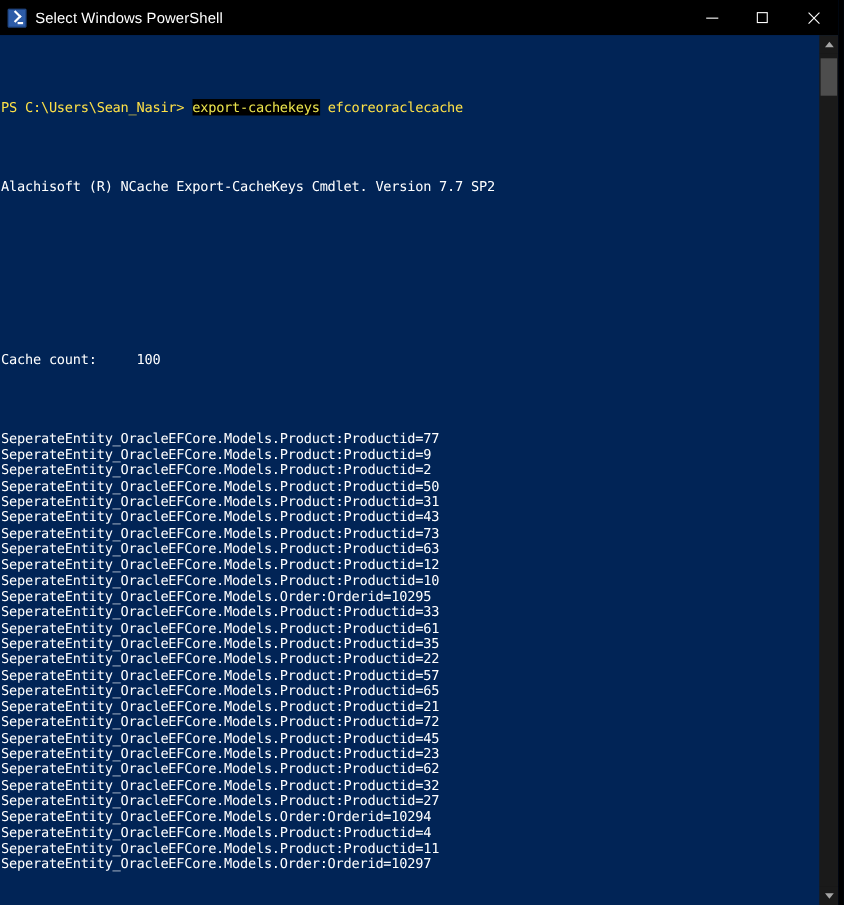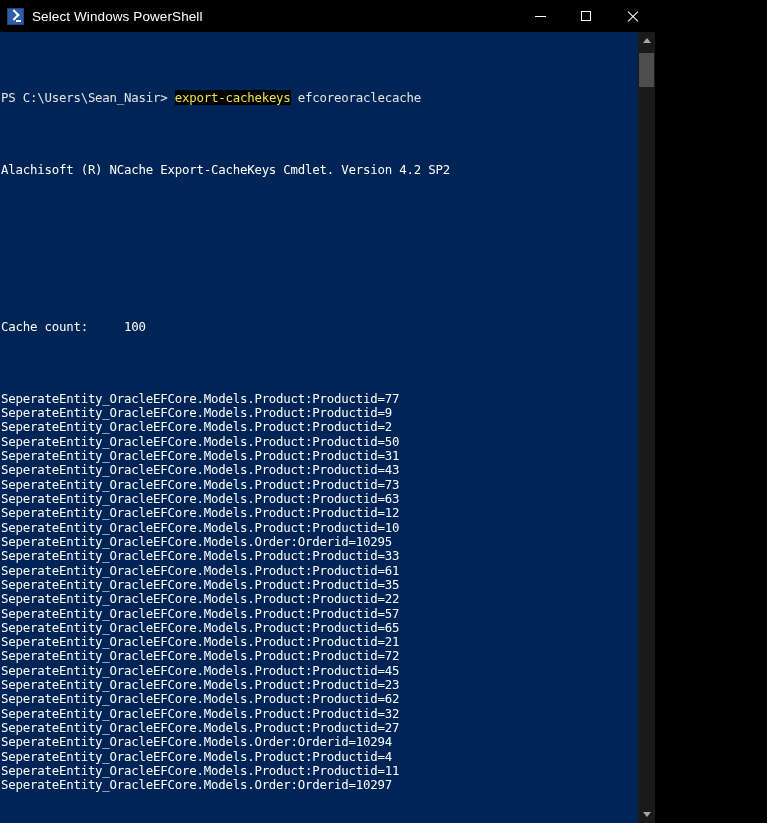--- a/index.html
+++ b/index.html
@@ -10,21 +10,21 @@
   }
   body {
     width: 767px;
     height: 823px;
     overflow: hidden;
     font-family: "DejaVu Sans Mono", "Liberation Mono", monospace;
   }
 
   #window {
     position: relative;
-    width: 655px;
+    width: 762px;
     height: 823px;
     background: #012456;
     display: flex;
     flex-direction: column;
     overflow: hidden;
   }
 
   
   #titlebar {
     height: 32px;
@@ -132,21 +132,21 @@
     letter-spacing: -0.22px;
   }
   .line {
     white-space: pre;
     height: 14.32px;
   }
   .tok-cmd {
     color: #ece44c;
     background: #000000;
   }
-  .tok-plain { color: #e5e5e5; }
+  .tok-plain { color: #fde047; }
 
   
   #scrollbar {
     width: 17px;
     min-width: 17px;
     background: #1a1a1a;
     position: relative;
     display: flex;
     flex-direction: column;
     justify-content: space-between;
@@ -207,21 +207,21 @@
   </div>
 
   <div id="console-area">
 
     <div id="console">
 
       
       <div class="line"><span class="tok-plain">PS C:\Users\Sean_Nasir&gt; </span><span class="tok-cmd">export-cachekeys</span><span class="tok-plain"> efcoreoraclecache</span></div>
 
       
-      <div class="line">Alachisoft (R) NCache Export-CacheKeys Cmdlet. Version 4.2 SP2</div>
+      <div class="line">Alachisoft (R) NCache Export-CacheKeys Cmdlet. Version 7.7 SP2</div>
       <div class="line"></div>
       <div class="line">&nbsp;</div>
 
       
       <div class="line">Cache count:     100</div>
 
       
       <div id="key-lines"><div class="line">SeperateEntity_OracleEFCore.Models.Product:Productid=77</div><div class="line">SeperateEntity_OracleEFCore.Models.Product:Productid=9</div><div class="line">SeperateEntity_OracleEFCore.Models.Product:Productid=2</div><div class="line">SeperateEntity_OracleEFCore.Models.Product:Productid=50</div><div class="line">SeperateEntity_OracleEFCore.Models.Product:Productid=31</div><div class="line">SeperateEntity_OracleEFCore.Models.Product:Productid=43</div><div class="line">SeperateEntity_OracleEFCore.Models.Product:Productid=73</div><div class="line">SeperateEntity_OracleEFCore.Models.Product:Productid=63</div><div class="line">SeperateEntity_OracleEFCore.Models.Product:Productid=12</div><div class="line">SeperateEntity_OracleEFCore.Models.Product:Productid=10</div><div class="line">SeperateEntity_OracleEFCore.Models.Order:Orderid=10295</div><div class="line">SeperateEntity_OracleEFCore.Models.Product:Productid=33</div><div class="line">SeperateEntity_OracleEFCore.Models.Product:Productid=61</div><div class="line">SeperateEntity_OracleEFCore.Models.Product:Productid=35</div><div class="line">SeperateEntity_OracleEFCore.Models.Product:Productid=22</div><div class="line">SeperateEntity_OracleEFCore.Models.Product:Productid=57</div><div class="line">SeperateEntity_OracleEFCore.Models.Product:Productid=65</div><div class="line">SeperateEntity_OracleEFCore.Models.Product:Productid=21</div><div class="line">SeperateEntity_OracleEFCore.Models.Product:Productid=72</div><div class="line">SeperateEntity_OracleEFCore.Models.Product:Productid=45</div><div class="line">SeperateEntity_OracleEFCore.Models.Product:Productid=23</div><div class="line">SeperateEntity_OracleEFCore.Models.Product:Productid=62</div><div class="line">SeperateEntity_OracleEFCore.Models.Product:Productid=32</div><div class="line">SeperateEntity_OracleEFCore.Models.Product:Productid=27</div><div class="line">SeperateEntity_OracleEFCore.Models.Order:Orderid=10294</div><div class="line">SeperateEntity_OracleEFCore.Models.Product:Productid=4</div><div class="line">SeperateEntity_OracleEFCore.Models.Product:Productid=11</div><div class="line">SeperateEntity_OracleEFCore.Models.Order:Orderid=10297</div></div>
 
     </div>

